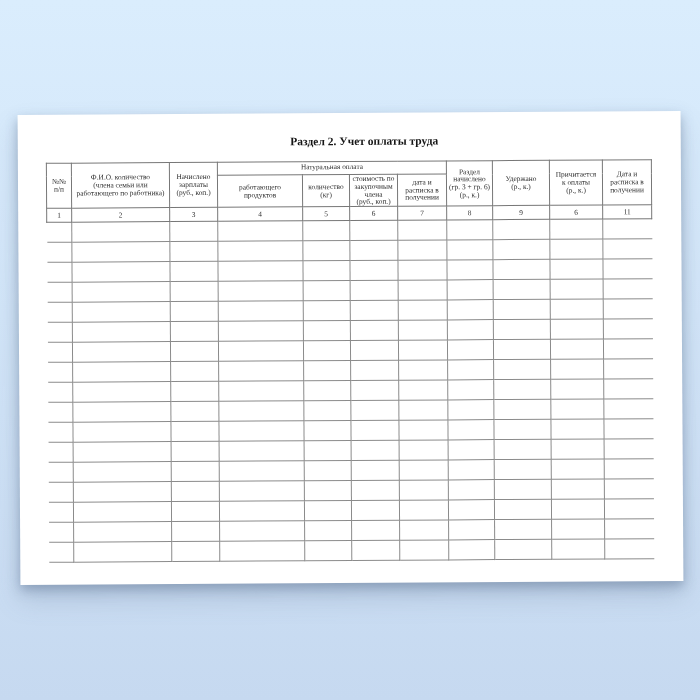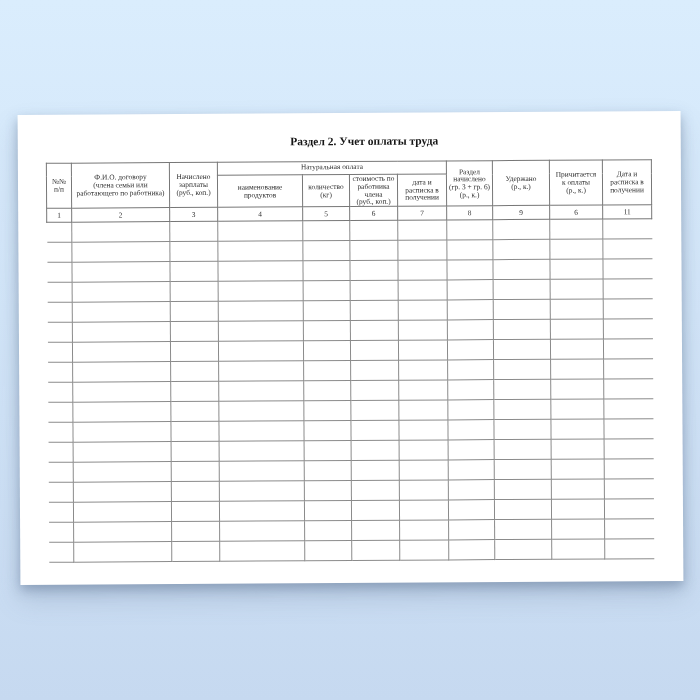--- a/index.html
+++ b/index.html
@@ -80,21 +80,21 @@
           <col class="c10">
           <col class="c11">
         </colgroup>
       <thead>
           <tr class="grp-row">
             <th rowspan="2">
               <span class="ln">№№</span>
               <span class="ln">п/п</span>
             </th>
             <th rowspan="2">
-              <span class="ln">Ф.И.О. договору</span>
+              <span class="ln">Ф.И.О. количество</span>
               <span class="ln">(члена семьи или</span>
               <span class="ln">работающего по работника)</span>
             </th>
             <th rowspan="2">
               <span class="ln">Начислено</span>
               <span class="ln">зарплаты</span>
               <span class="ln">(руб., коп.)</span>
             </th>
             <th class="grp" colspan="4">Натуральная оплата</th>
             <th rowspan="2">
@@ -113,30 +113,30 @@
               <span class="ln">(р., к.)</span>
             </th>
             <th rowspan="2">
               <span class="ln">Дата и</span>
               <span class="ln">расписка в</span>
               <span class="ln">получении</span>
             </th>
           </tr>
           <tr class="lbl-row">
             <th>
-              <span class="ln">наименование</span>
+              <span class="ln">работающего</span>
               <span class="ln">продуктов</span>
             </th>
             <th>
               <span class="ln">количество</span>
               <span class="ln">(кг)</span>
             </th>
             <th>
               <span class="ln">стоимость по</span>
-              <span class="ln">работника</span>
+              <span class="ln">закупочным</span>
               <span class="ln">члена</span>
               <span class="ln">(руб., коп.)</span>
             </th>
             <th>
               <span class="ln">дата и</span>
               <span class="ln">расписка в</span>
               <span class="ln">получении</span>
             </th>
           </tr>
           <tr class="num-row">

